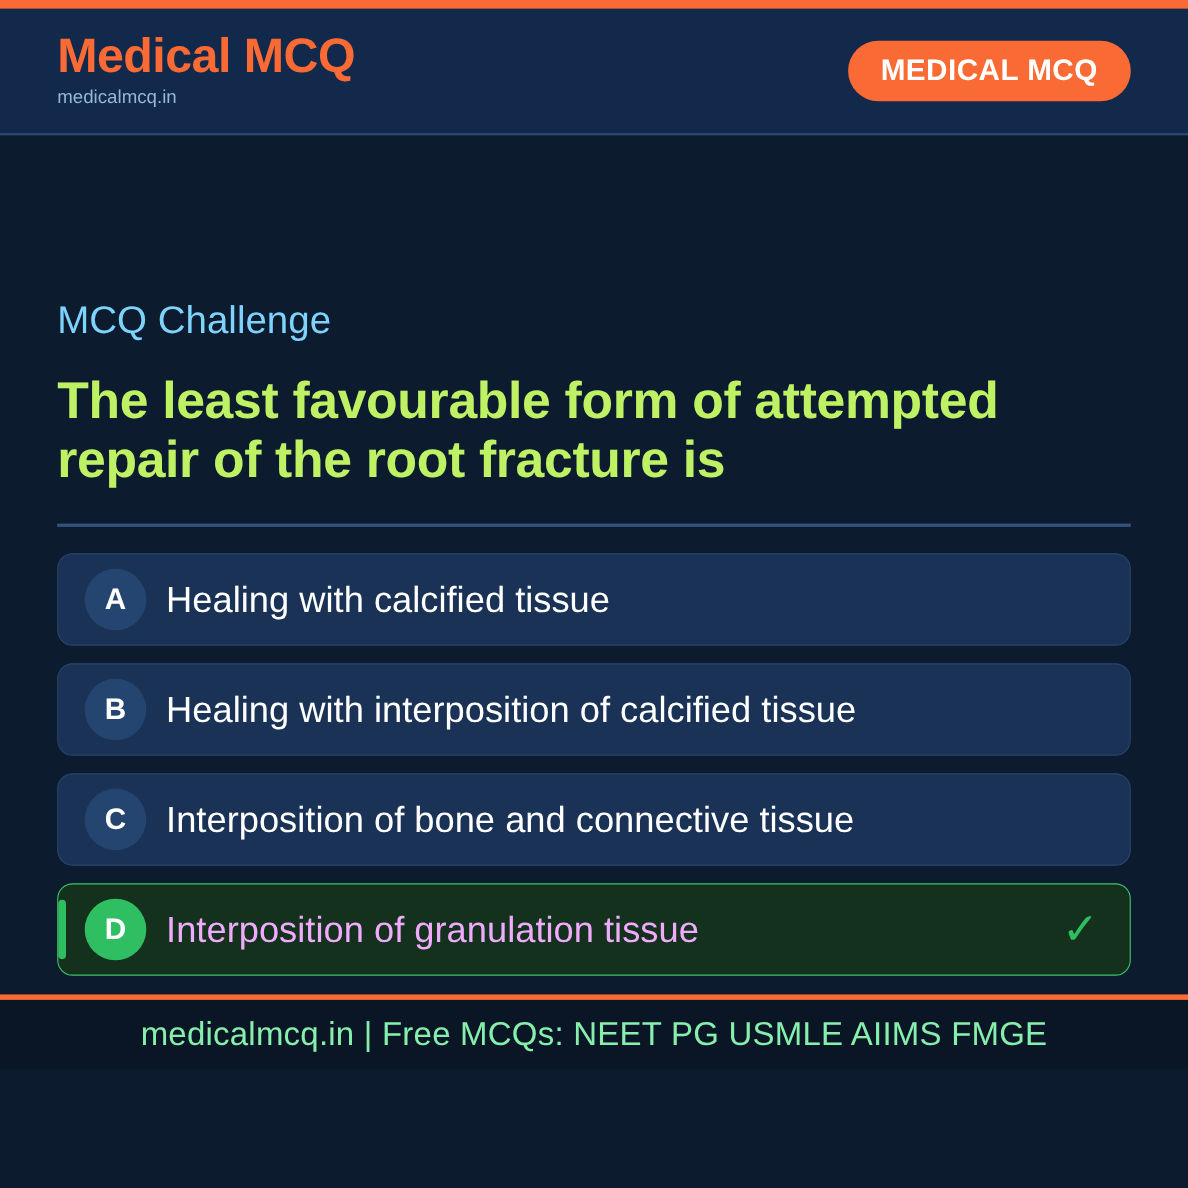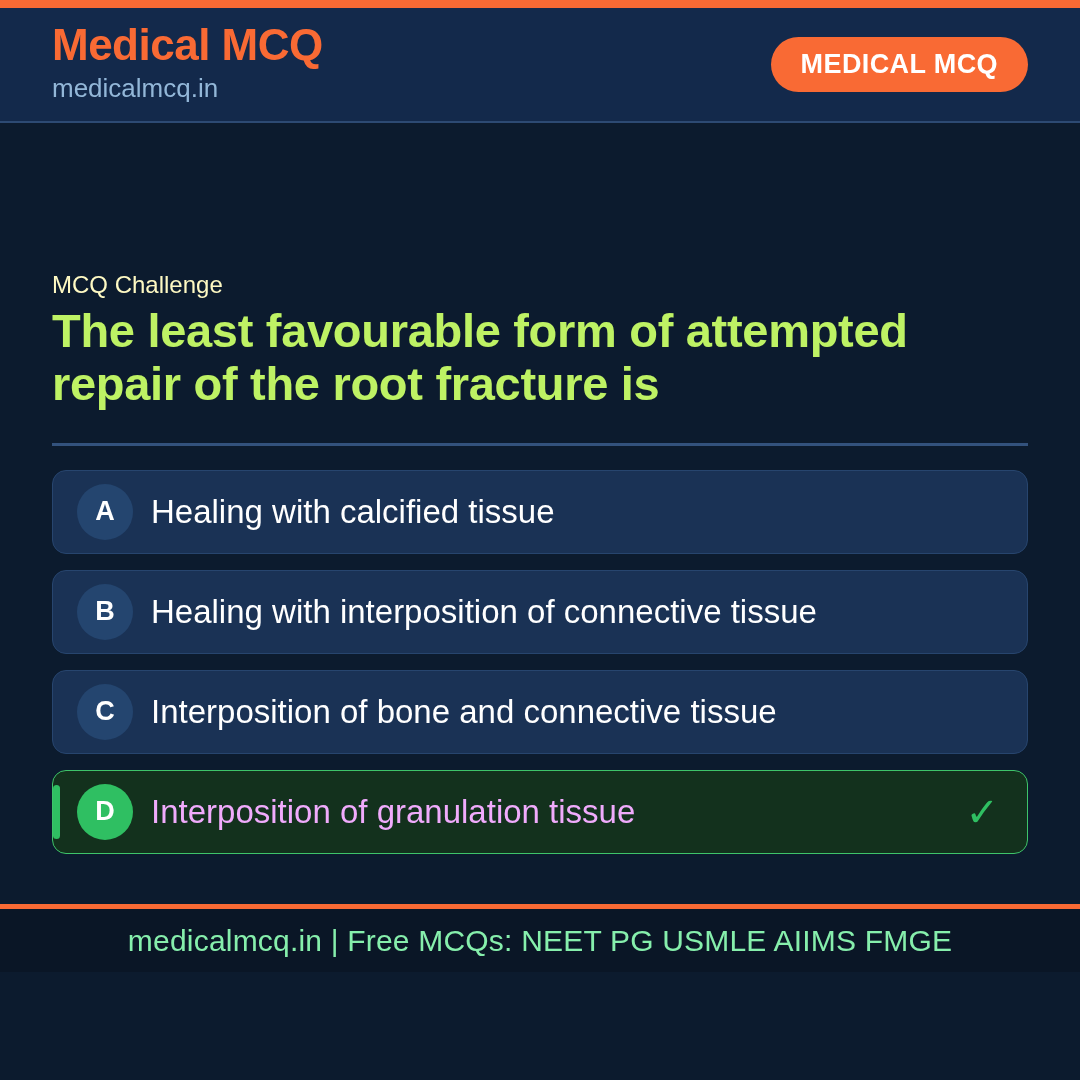--- a/index.html
+++ b/index.html
@@ -50,21 +50,21 @@
   }
   .brand-title {
     color: #f96a34;
     font-size: 44px;
     font-weight: bold;
     line-height: 1.02;
     letter-spacing: -0.5px;
   }
   .brand-sub {
     color: #93b7d8;
-    font-size: 26px;
+    font-size: 17px;
     line-height: 1.3;
     margin-top: 4px;
   }
   .header-badge {
     background: #f96a34;
     color: #ffffff;
     font-size: 27px;
     font-weight: bold;
     letter-spacing: 0.4px;
     border-radius: 30px;
@@ -79,24 +79,24 @@
     padding: 0 52px;
     box-sizing: border-box;
     display: flex;
     flex-direction: column;
   }
 
   .question-block {
     margin-top: 148px;
   }
   .kicker {
-    color: #fef9c3;
-    font-size: 24px;
+    color: #7dd3fc;
+    font-size: 35px;
     line-height: 1.2;
-    margin-bottom: 4px;
+    margin-bottom: 24px;
   }
   .question-text {
     color: #bef264;
     font-size: 47px;
     font-weight: bold;
     line-height: 1.14;
     letter-spacing: -0.3px;
     max-width: 880px;
   }
 
@@ -225,21 +225,21 @@
       <div class="option">
         <div class="accent-bar"></div>
         <div class="option-letter">A</div>
         <div class="option-text">Healing with calcified tissue</div>
         <div class="option-check"></div>
       </div>
 
       <div class="option">
         <div class="accent-bar"></div>
         <div class="option-letter">B</div>
-        <div class="option-text">Healing with interposition of connective tissue</div>
+        <div class="option-text">Healing with interposition of calcified tissue</div>
         <div class="option-check"></div>
       </div>
 
       <div class="option">
         <div class="accent-bar"></div>
         <div class="option-letter">C</div>
         <div class="option-text">Interposition of bone and connective tissue</div>
         <div class="option-check"></div>
       </div>
 

